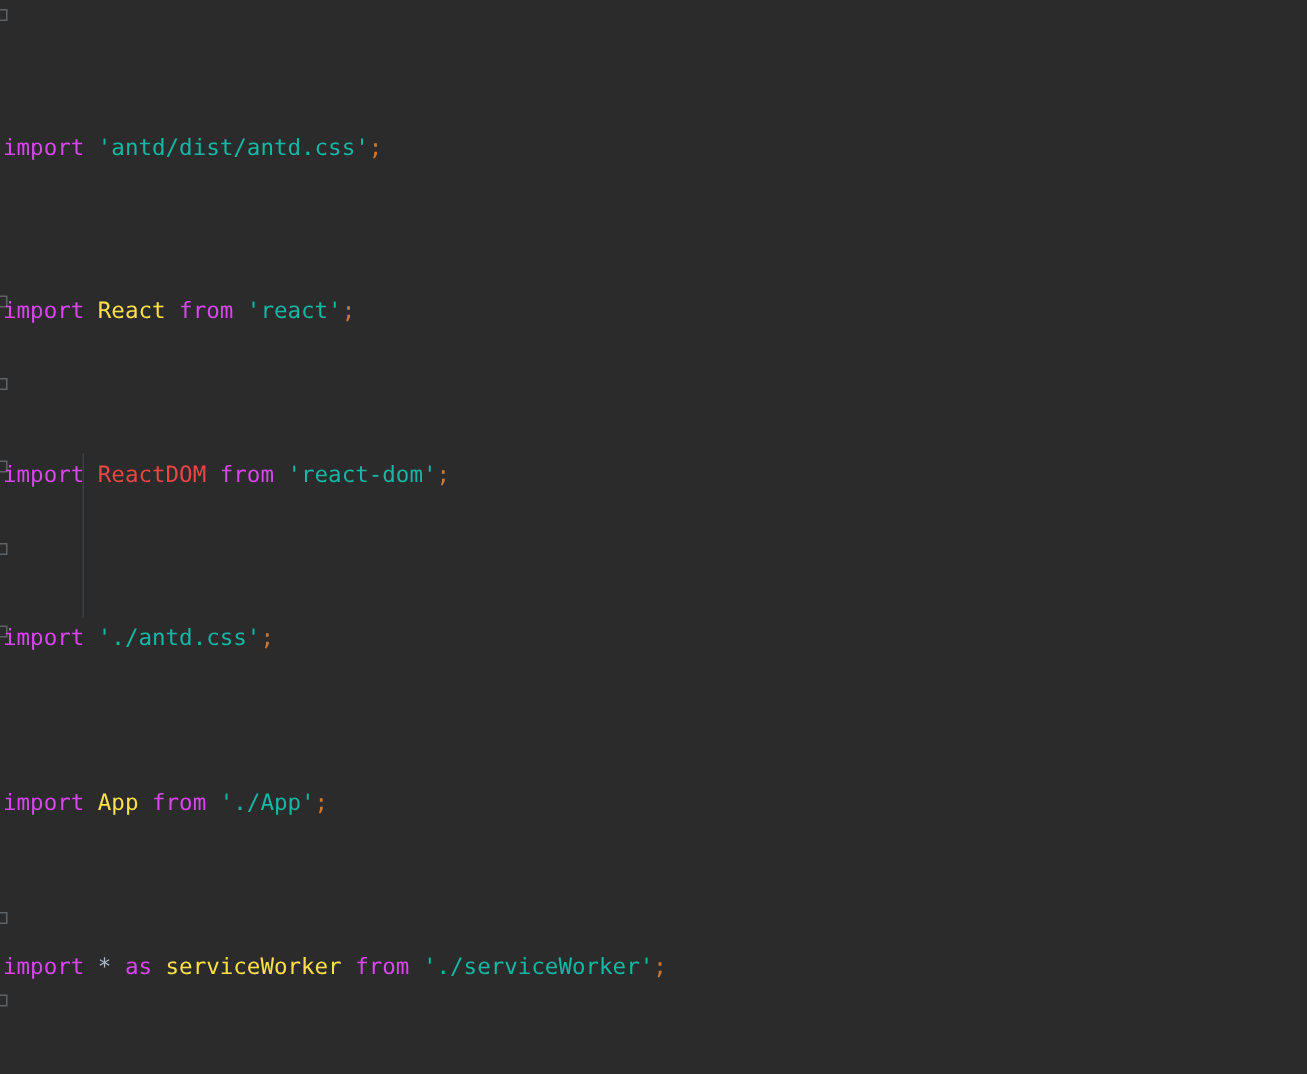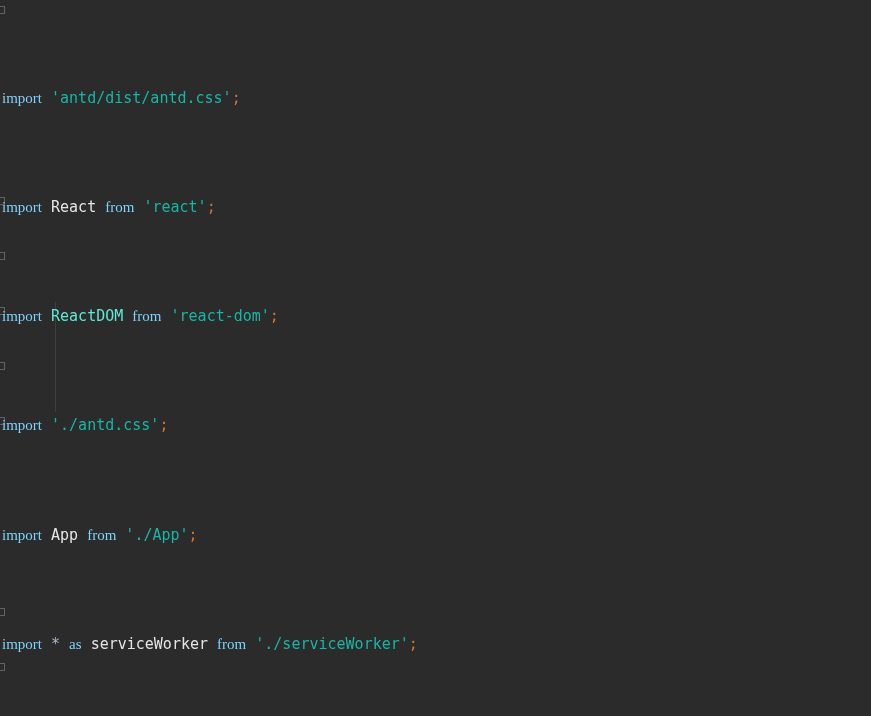--- a/index.html
+++ b/index.html
@@ -62,24 +62,24 @@
     letter-spacing: 0px;
   }
 
   .line {
     height: 27.3px;
     white-space: pre;
     padding-left: 2px;
   }
 
   
-  .kw       { color: #7dd3fc; font-family: Liberation Serif, serif; }                 
+  .kw       { color: #d946ef; }                 
   .str      { color: #14b8a6; }                 
-  .ident    { color: #e5e5e5; }                 
-  .cls      { color: #5eead4; }
+  .ident    { color: #fde047; }                 
+  .cls      { color: #ef4444; }
   .semi     { color: #cc7832; }
   .star     { color: #a9b7c6; }
 </style>
 </head>
 <body>
 
 <div id="editor">
 
   <div class="gutter">
     <div class="fold-mark" style="top:6px"></div>

